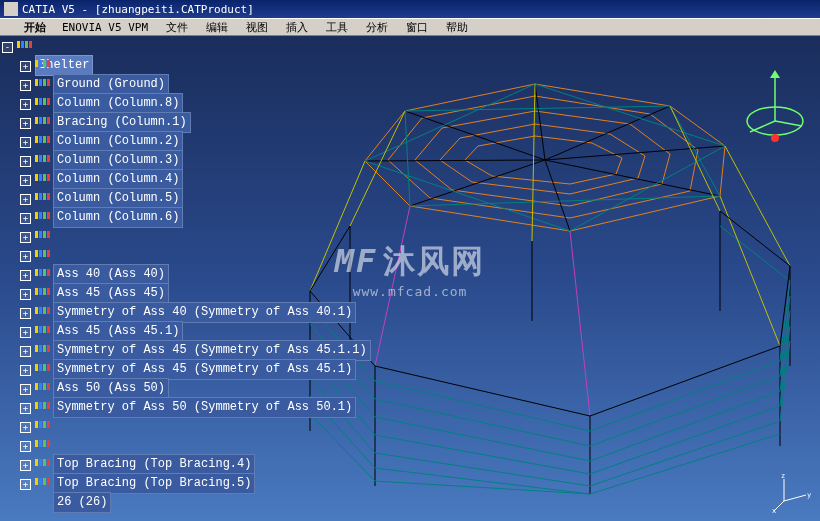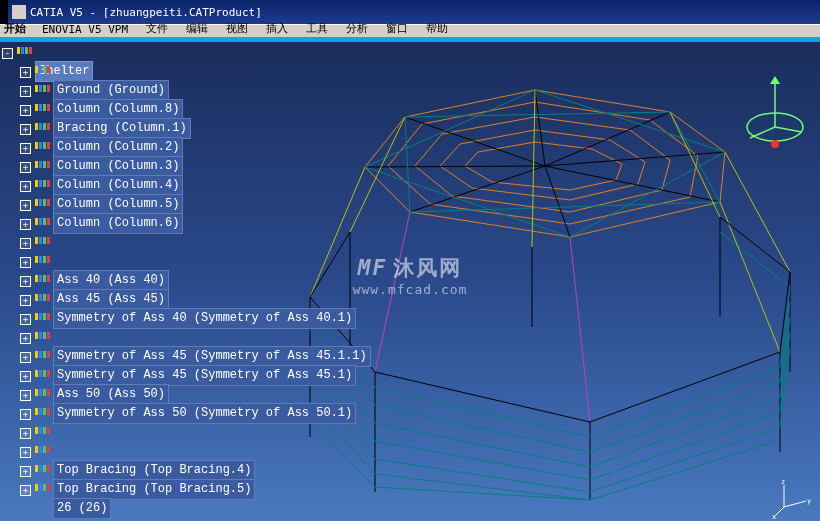--- a/index.html
+++ b/index.html
@@ -1,38 +1,38 @@
 <!DOCTYPE html>
 <html><head>
 <meta charset="utf-8">
 <style>
 * { margin:0; padding:0; box-sizing:border-box; font-family:"SimSun","宋体",monospace; }
 body { width:820px; height:521px; overflow:hidden; background:#000; position:relative; }
-.titlebar { height:24px; background:linear-gradient(#0a246a,#1e3b8e); color:#fff; font-size:11px; display:flex; align-items:center; padding:0 4px;margin-left:8px; }
+.titlebar { height:18px; background:linear-gradient(#0a246a,#1e3b8e); color:#fff; font-size:11px; display:flex; align-items:center; padding:0 4px; }
 .titlebar .icon { width:14px; height:14px; background:#d4d0c8; margin-right:4px; }
-.menubar { height:18px; background:#d4d0c8; display:flex; align-items:flex-end; padding:0 0; font-size:11px; border-top:1px solid #fff; border-bottom:5px solid #0ea5e9; }
+.menubar { height:18px; background:#d4d0c8; display:flex; align-items:center; padding:0 20px; font-size:11px; border-top:1px solid #fff; border-bottom:1px solid #0ea5e9; }
 .menubar .start { font-weight:bold; color:#000; margin-right:8px; padding:1px 4px; }
 .menubar .item { color:#000; margin-right:10px; padding:1px 4px; cursor:pointer; }
 .viewport { position:relative; width:820px; height:485px; background:linear-gradient(to bottom,#1a2d5c 0%, #2a4a8c 50%, #4a7ac0 100%); }
 .tree { position:absolute; left:2px; top:2px; z-index:10; font-size:12px; line-height:19px; color:#fff; }
 .node { display:flex; align-items:center; height:19px; white-space:nowrap; }
 .indent { display:inline-block; width:18px; }
 .expander { width:11px; height:11px; border:1px solid #fff; background:rgba(255,255,255,0.1); color:#fff; font-size:9px; line-height:9px; text-align:center; margin-right:3px; cursor:pointer; font-family:monospace; }
 .nicon { width:16px; height:14px; margin-right:3px; display:inline-flex; }
 .nicon span { width:7px; height:7px; margin:0.5px; }
 .nicon .y { background:#f0d000; }
 .nicon .b { background:#3080ff; }
 .nicon .g { background:#60c060; }
 .nicon .r { background:#e04040; }
 .label { background:#3a5ba0; color:#fff; padding:0 3px; border:1px solid rgba(255,255,255,0.2); font-family:"Courier New",monospace;margin-top:36px; }
 .label.root { background:#5a7bc0; }
 .compass { position:absolute; right:10px; top:30px; width:70px; height:80px; z-index:5; }
 .axis3d { position:absolute; right:8px; bottom:8px; width:40px; height:40px; z-index:5; }
 .watermark { position:absolute; left:50%; top:48%; transform:translate(-50%,-50%); text-align:center; color:rgba(255,255,255,0.55); z-index:4; pointer-events:none; }
-.watermark .cn { font-size:21px; font-weight:bold; letter-spacing:2px; }
+.watermark .cn { font-size:32px; font-weight:bold; letter-spacing:2px; }
 .watermark .en { font-size:13px; letter-spacing:1px; }
 .wireframe { position:absolute; left:270px; top:30px; width:540px; height:440px; z-index:2; }
 .wireframe line { stroke:#000; stroke-width:1; }
 .wireframe .o { stroke:#e08020; }
 .wireframe .t { stroke:#008080; }
 .wireframe .y { stroke:#c0c000; }
 .wireframe .p { stroke:#c040c0; }
 </style>
 </head>
 <body>
@@ -211,20 +211,21 @@
       </div>
       <div class="node">
         <span class="indent"></span>
         <span class="expander">+</span>
         <span class="nicon">
           <span class="y"></span>
           <span class="b"></span>
           <span class="g"></span>
           <span class="r"></span>
         </span>
+        <span class="label">Ass 45 (Ass 45.1)</span>
       </div>
       <div class="node">
         <span class="indent"></span>
         <span class="expander">+</span>
         <span class="nicon">
           <span class="y"></span>
           <span class="b"></span>
           <span class="g"></span>
           <span class="r"></span>
         </span>

